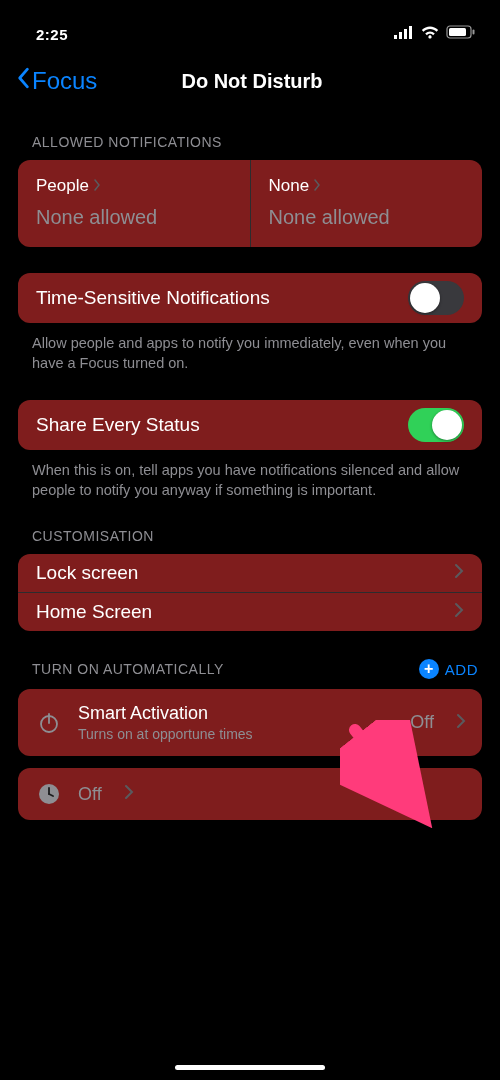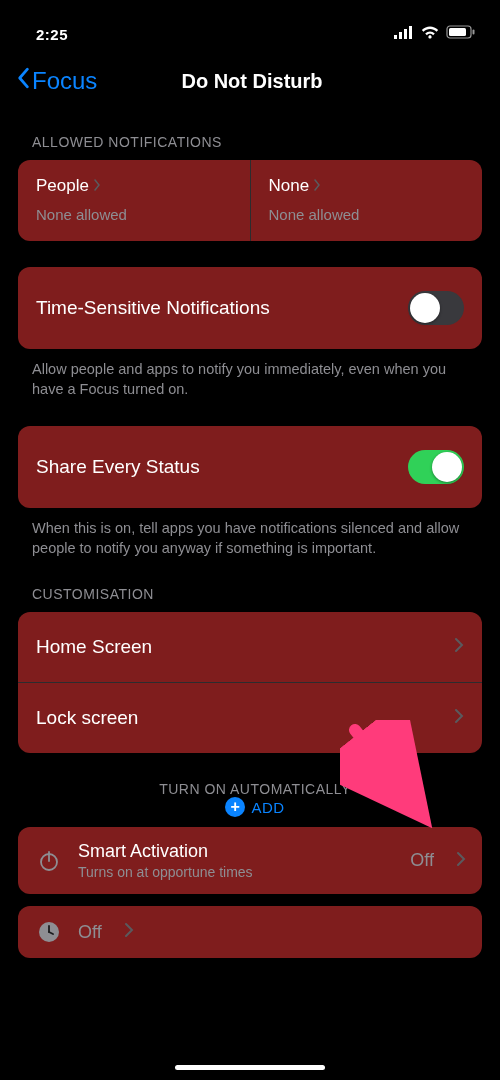--- a/index.html
+++ b/index.html
@@ -13,33 +13,33 @@
 
   
   .navbar { position: relative; height: 50px; display: flex; align-items: center; padding: 0 16px; }
   .back { display: flex; align-items: center; color: #0a84ff; font-size: 24px; gap: 2px; }
   .back svg { width: 14px; height: 22px; }
   .title { position: absolute; left: 4px; right: 0; text-align: center; font-size: 20px; font-weight: 600; color: #fff; pointer-events: none; }
 
   .content { padding: 0 18px; }
 
   .section-header { font-size: 14px; color: #8e8e93; letter-spacing: 0.5px; margin: 28px 0 10px 14px; text-transform: uppercase; }
-  .section-header.flex { display:flex; justify-content: space-between; align-items:center; padding-right:4px; margin-left:14px;flex-direction:column; }
+  .section-header.flex { display:flex; justify-content: space-between; align-items:center; padding-right:4px; margin-left:14px; }
   .add-btn { display:flex; align-items:center; gap:6px; color:#0a84ff; font-size:15px; font-weight:500; letter-spacing:0.5px; }
   .add-btn .plus { width:20px; height:20px; border-radius:50%; background:#0a84ff; display:flex; align-items:center; justify-content:center; color:#fff; font-size:16px; font-weight:600; line-height:1; }
 
   .card { background: #7f1d1d; border-radius: 12px; overflow: hidden; }
   .split { display: flex; }
   .split .half { flex: 1; padding: 16px 18px 18px; }
   .split .half:first-child { border-right: 1px solid #2c2c2e; }
   .half-title { display:flex; align-items:center; gap:4px; font-size:17px; color:#fff; margin-bottom:10px; }
   .half-title svg { width:8px; height:12px; }
-  .half-sub { font-size:15px; color:#8e8e93; }
-
-  .row { display:flex; align-items:center; justify-content:space-between; padding:24px 18px;gap:44px; }
+  .half-sub { font-size:20px; color:#8e8e93; }
+
+  .row { display:flex; align-items:center; justify-content:space-between; padding:8px 18px;gap:44px; }
   .row-title { font-size:19px; color:#fff; }
   .row + .row { border-top:1px solid #2c2c2e; }
   .row .chev { color:#5a5a5e; }
   .row .chev svg { width:10px; height:16px; }
 
   .footer-text { font-size:14.5px; color:#8e8e93; line-height:1.4; padding:10px 14px 0; }
 
   
   .switch { width:56px; height:34px; border-radius:17px; position:relative; }
   .switch .knob { width:30px; height:30px; background:#fff; border-radius:50%; position:absolute; top:2px; box-shadow:0 1px 3px rgba(0,0,0,0.4); }
@@ -152,27 +152,27 @@
         <div class="switch on">
             <div class="knob"></div>
           </div>
       </div>
     </div>
     <div class="footer-text">When this is on, tell apps you have notifications silenced and allow people to notify you anyway if something is important.</div>
 
     <div class="section-header">CUSTOMISATION</div>
     <div class="card">
       <div class="row">
+        <div class="row-title">Lock screen</div>
+        <span class="chev"><svg viewBox="0 0 10 16">
+              <path d="M2 2 L8 8 L2 14" stroke="#5a5a5e" stroke-width="2" fill="none" stroke-linecap="round"></path>
+            </svg></span>
+      </div>
+      <div class="row">
         <div class="row-title">Home Screen</div>
-        <span class="chev"><svg viewBox="0 0 10 16">
-              <path d="M2 2 L8 8 L2 14" stroke="#5a5a5e" stroke-width="2" fill="none" stroke-linecap="round"></path>
-            </svg></span>
-      </div>
-      <div class="row">
-        <div class="row-title">Lock screen</div>
         <span class="chev"><svg viewBox="0 0 10 16">
               <path d="M2 2 L8 8 L2 14" stroke="#5a5a5e" stroke-width="2" fill="none" stroke-linecap="round"></path>
             </svg></span>
       </div>
     </div>
 
     <div class="section-header flex">
       <span>TURN ON AUTOMATICALLY</span>
       <div class="add-btn">
         <span class="plus">+</span>

